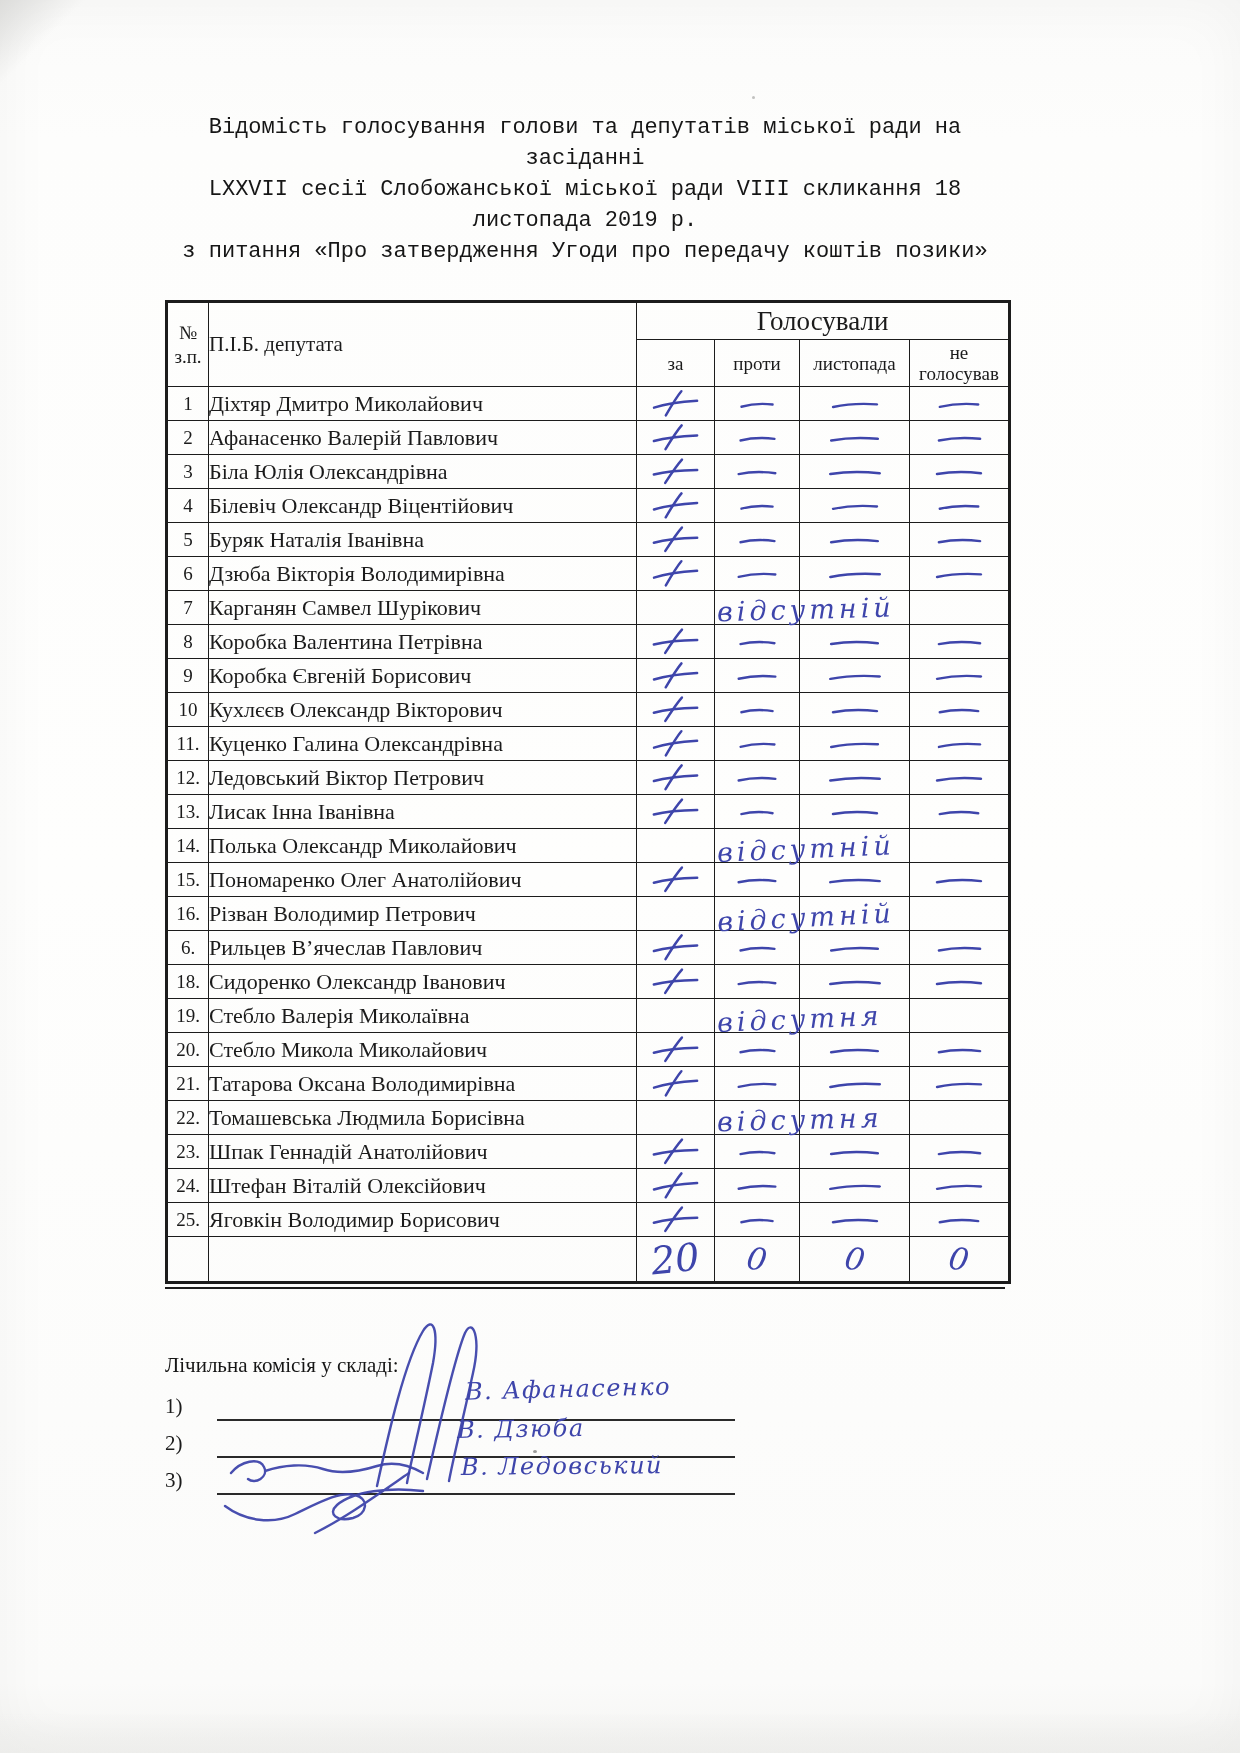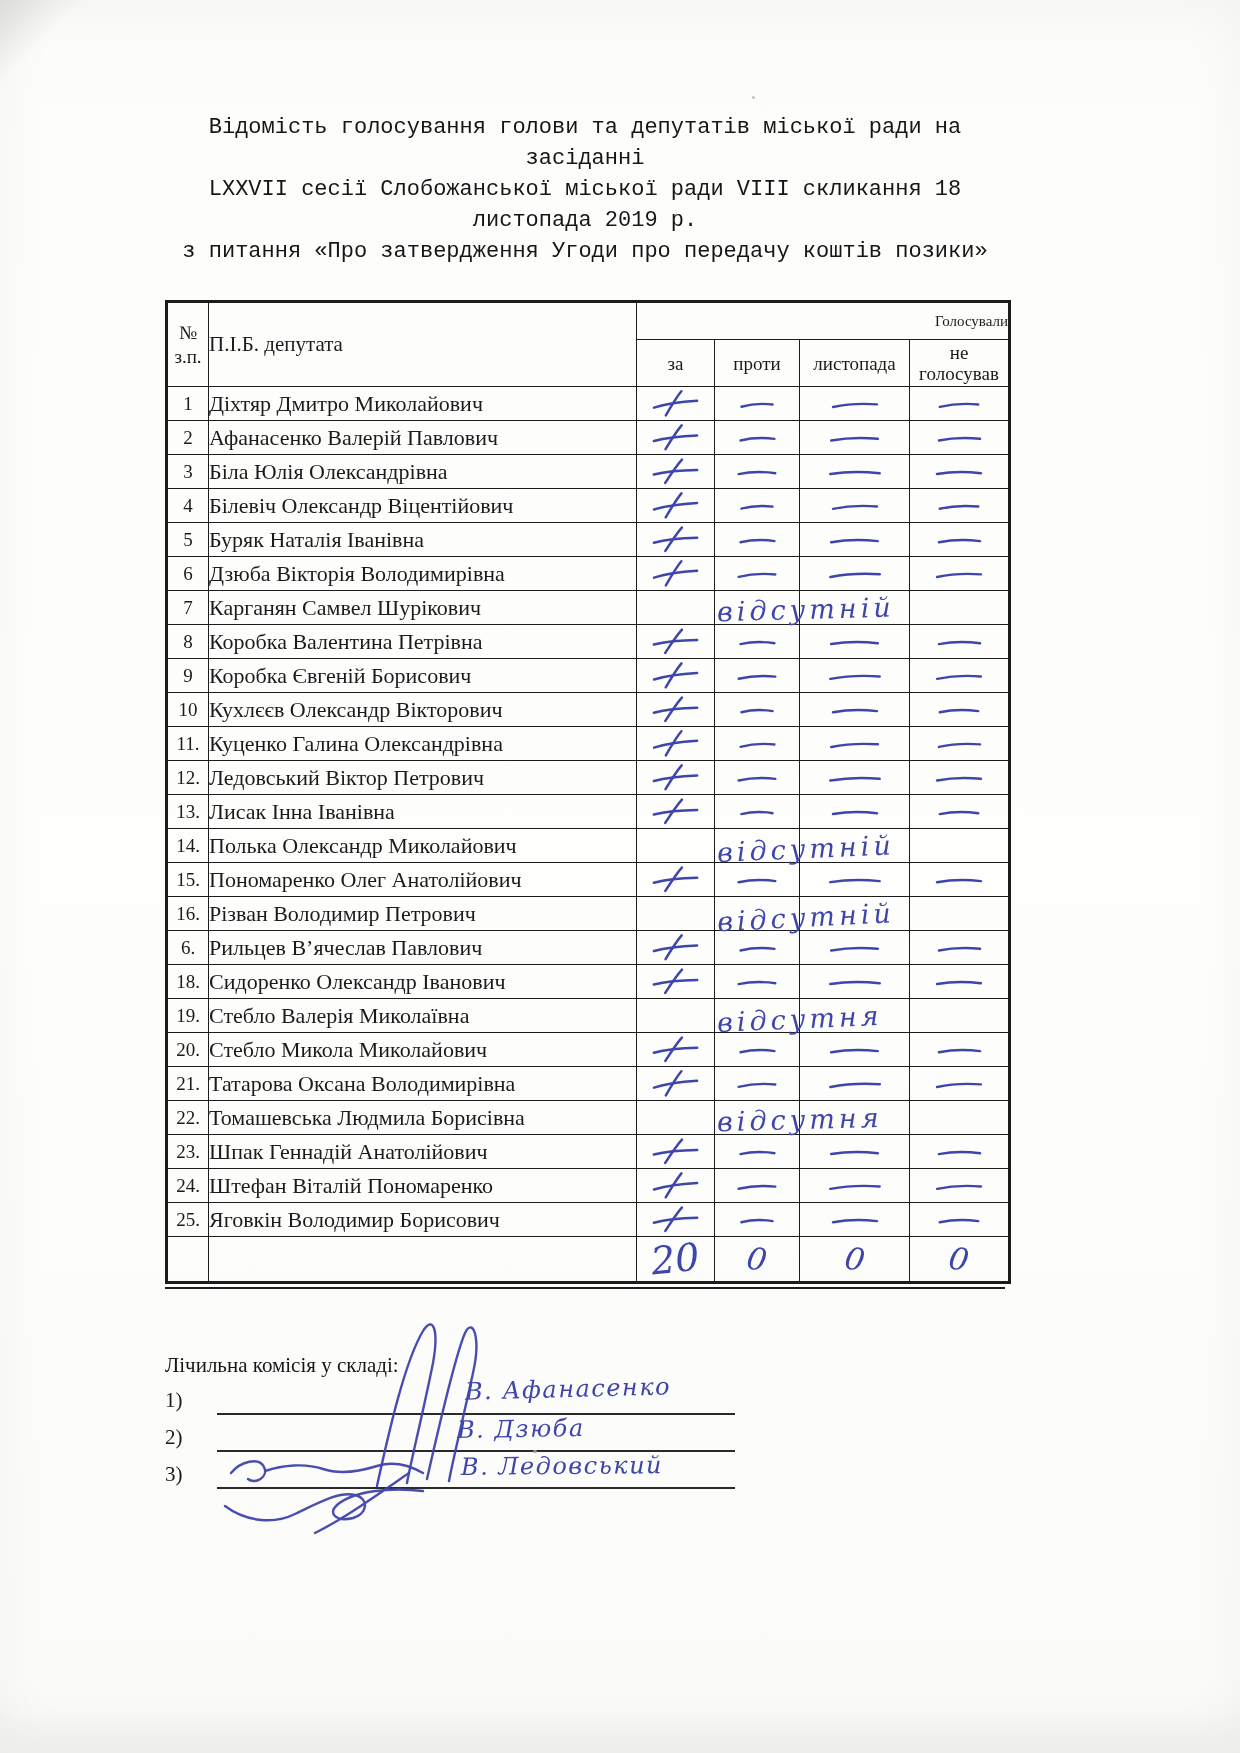--- a/index.html
+++ b/index.html
@@ -39,21 +39,21 @@
     border:3px solid #1c1c1c;
   }
   .vote-table th,.vote-table td{
     border:1.6px solid #1c1c1c;
     padding:0;vertical-align:middle;
     overflow:visible;
   }
   .vote-table th{font-weight:normal;}
   .th-num{width:40px;font-size:19px;text-align:center;line-height:24px;}
   .th-name{width:427px;font-size:21px;text-align:left;}
-  .th-group{height:36px;font-size:15px;text-align:right;}
+  .th-group{height:36px;font-size:27px;text-align:center;}
   .th-sub{height:46px;font-size:19px;text-align:center;line-height:21px;}
   .col-za{width:78px;}  .col-proty{width:85px;}
   .col-utrym{width:110px;} .col-ne{width:100px;}
 
   tr.data-row{height:34px;}
   .td-num{font-size:19px;text-align:center;}
   .td-name{font-size:22px;padding-left:8px;white-space:nowrap;margin-left:12px;}
   .td-vote{text-align:center;position:relative;}
   .mark{display:inline-block;vertical-align:middle;}
   .mark path{stroke:var(--ink,#3e45ab);stroke-width:2.6;fill:none;stroke-linecap:round;}
@@ -66,21 +66,21 @@
   tr.totals-row{height:46px;}
   .total-ink{
     display:inline-block;font-family:"DejaVu Serif", serif;font-style:italic;
     color:var(--ink,#3e45ab);
   }
   .total-za{font-size:38px;transform:rotate(-6deg);}
   .total-zero{font-size:31px;transform:rotate(10deg);}
   .bottom-rule{margin:3px 0 0 165px;width:840px;border-top:2px solid #1c1c1c;}
 
   .commission{position:relative;margin:64px 0 0 165px;width:840px;}
-  .commission-label{font-size:21px;color:#161616;}
+  .commission-label{font-size:21px;color:#161616;margin-bottom:6px;}
   .sig-row{display:flex;align-items:flex-end;height:37px;}
   .sig-num{width:52px;font-size:21px;line-height:30px;}
   .sig-line{width:518px;border-bottom:2px solid #2a2a2a;height:30px;}
   .sig-name{
     position:absolute;font-family:"DejaVu Serif", serif;font-style:italic;
     color:var(--ink,#3e45ab);font-size:24px;letter-spacing:1.5px;white-space:nowrap;
     z-index:5;
   }
   .sig-name-1{left:300px;top:22px;transform:rotate(-1.5deg);}
   .sig-name-2{left:292px;top:62px;transform:rotate(-1deg);}
@@ -477,21 +477,21 @@
               </svg></td>
             <td class="td-vote td-utrym"><svg class="mark" viewBox="0 0 48 14" preserveAspectRatio="none" style="width:53px;height:13px;transform:rotate(0.8deg)">
      <path d="M3 9 C 15 6.5, 32 6, 45 7.5"></path>
               </svg></td>
             <td class="td-vote td-ne"><svg class="mark" viewBox="0 0 48 14" preserveAspectRatio="none" style="width:47px;height:13px;transform:rotate(0.8deg)">
      <path d="M3 9 C 15 6.5, 32 6, 45 7.5"></path>
               </svg></td>
           </tr>
           <tr class="data-row">
             <td class="td-num">24.</td>
-            <td class="td-name">Штефан Віталій Пономаренко</td>
+            <td class="td-name">Штефан Віталій Олексійович</td>
             <td class="td-vote td-za"><svg class="mark" viewBox="0 0 52 30" style="width:50px;height:29px;transform:rotate(-1.5deg)">
      <path d="M3 18.5 C 14 15.5, 32 13.5, 48 13"></path>
                 <path d="M15 27 C 20 19, 27 8, 32 2.5"></path>
               </svg></td>
             <td class="td-vote td-proty"><svg class="mark" viewBox="0 0 48 14" preserveAspectRatio="none" style="width:42px;height:13px;transform:rotate(-1.2000000000000002deg)">
      <path d="M3 9 C 15 6.5, 32 6, 45 7.5"></path>
               </svg></td>
             <td class="td-vote td-utrym"><svg class="mark" viewBox="0 0 48 14" preserveAspectRatio="none" style="width:56px;height:13px;transform:rotate(-1.2000000000000002deg)">
      <path d="M3 9 C 15 6.5, 32 6, 45 7.5"></path>
               </svg></td>

